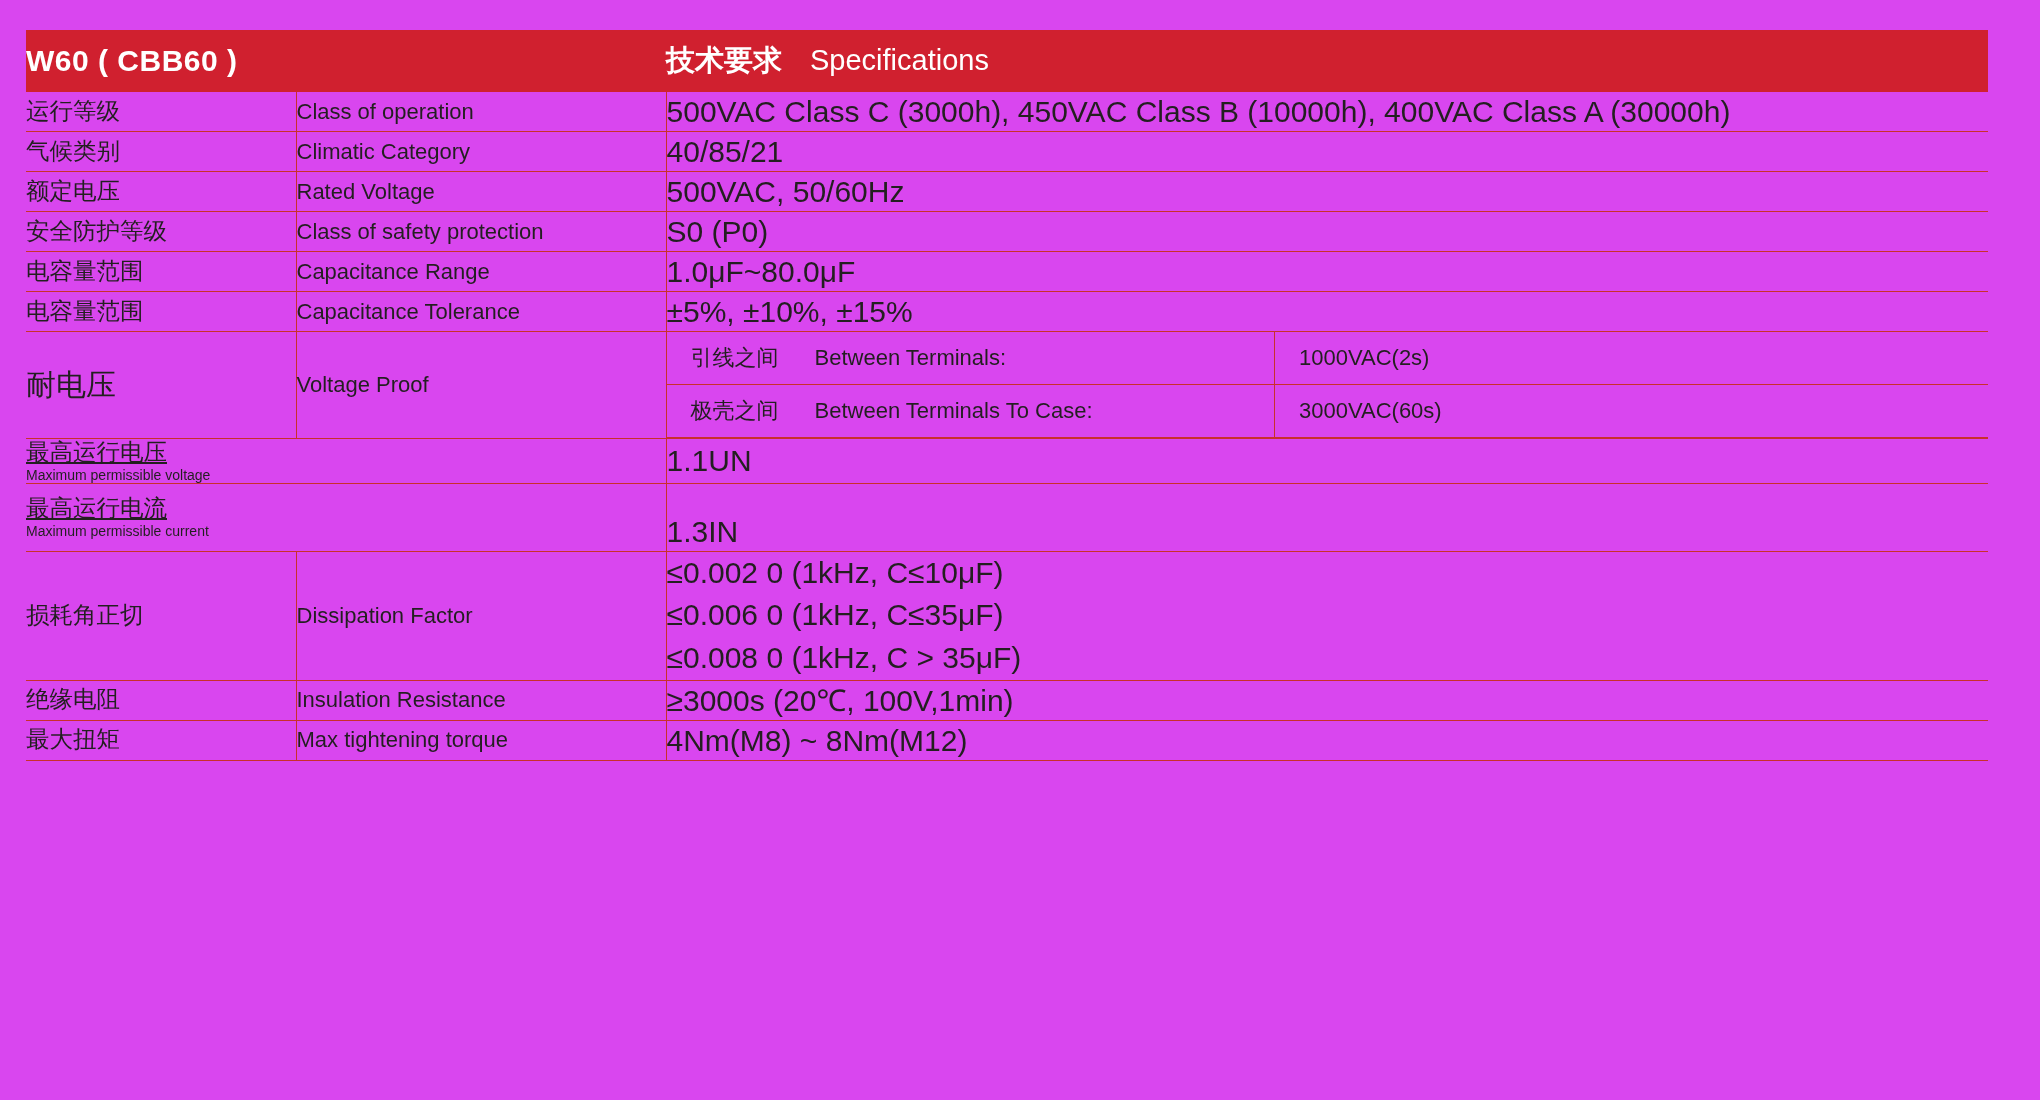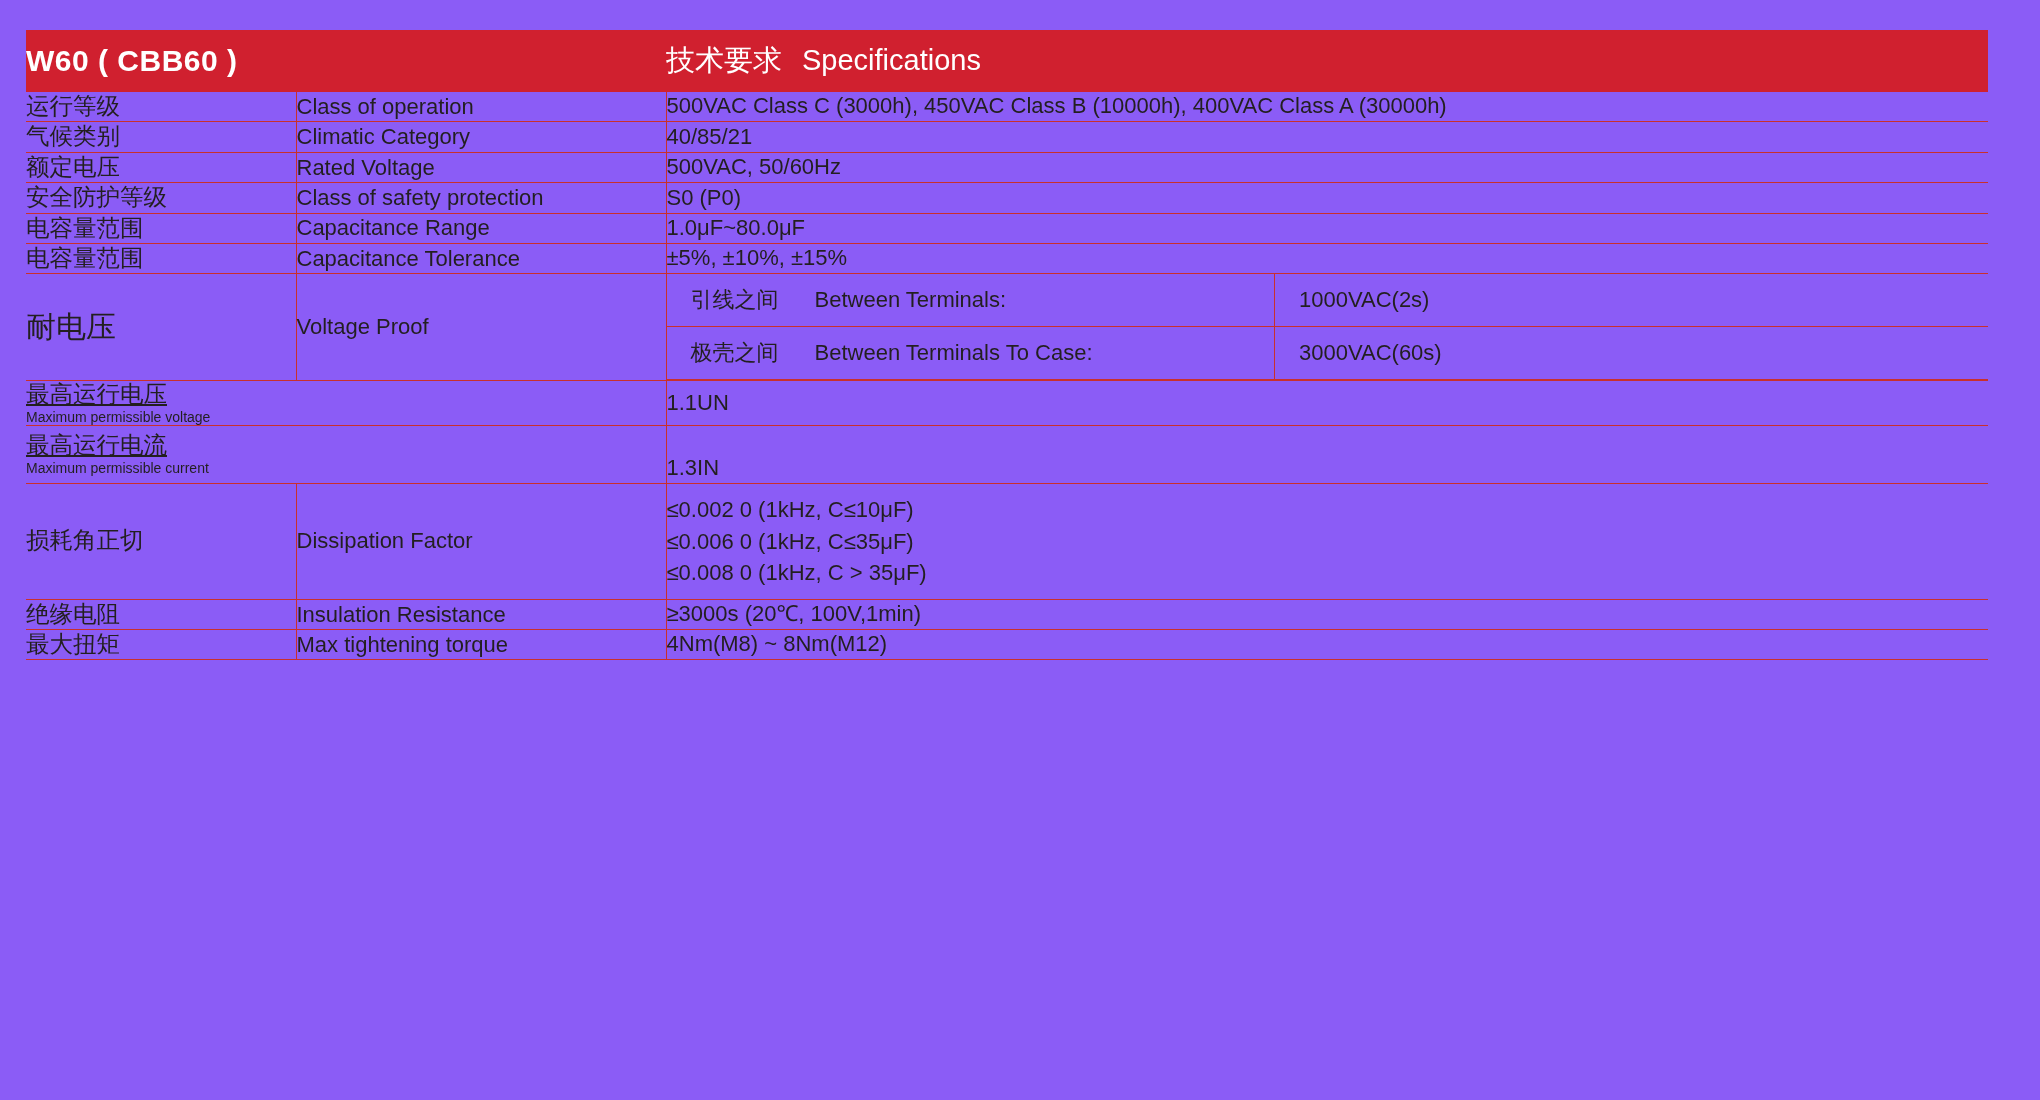--- a/index.html
+++ b/index.html
@@ -11,21 +11,21 @@
     width: 2040px;
     height: 1100px;
     font-family: "Liberation Sans", sans-serif;
     color: #231f20;
     overflow: hidden;
   }
   .sheet {
     position: relative;
     width: 2040px;
     height: 1100px;
-    background: #8b5cf6;
+    background: #d946ef;
     box-sizing: border-box;
     padding: 30px 26px 0 26px;
   }
   table.spec {
     width: 1962px;
     border-collapse: collapse;
     table-layout: fixed;
     margin: 0;
   }
   table.spec td, table.spec th {
@@ -46,22 +46,22 @@
     font-size: 30px;
     font-weight: bold;
     letter-spacing: 0.5px;
   }
   .hdr-right {
     padding-left: 30px;
     font-size: 29px;
     font-weight: normal;
   }
   .hdr-right .cn {
-    font-weight: normal;
-    margin-right: 20px;
+    font-weight: bold;
+    margin-right: 28px;
   }
 
   
   .row-line td {
     border-bottom: 1.6px solid #c9302c;
   }
   .c-cn {
     width: 270px;
     padding: 9px 0 9px 28px;
     font-size: 23.5px;
@@ -72,21 +72,21 @@
   .c-en {
     width: 370px;
     padding: 9px 0 9px 24px;
     font-size: 22px;
     border-right: 1.6px solid #c9302c;
     box-sizing: border-box;
     line-height: 1.25;
   }
   .c-val {
     padding: 9px 0 9px 24px;
-    font-size: 22px;
+    font-size: 30px;
     box-sizing: border-box;
     line-height: 1.3;
   }
   .c-bi {
     
     padding: 8px 0 8px 28px;
     box-sizing: border-box;
     border-right: 1.6px solid #c9302c;
   }
   .c-bi .l1 { font-size: 23.5px; line-height: 1.18; text-decoration: underline; }

